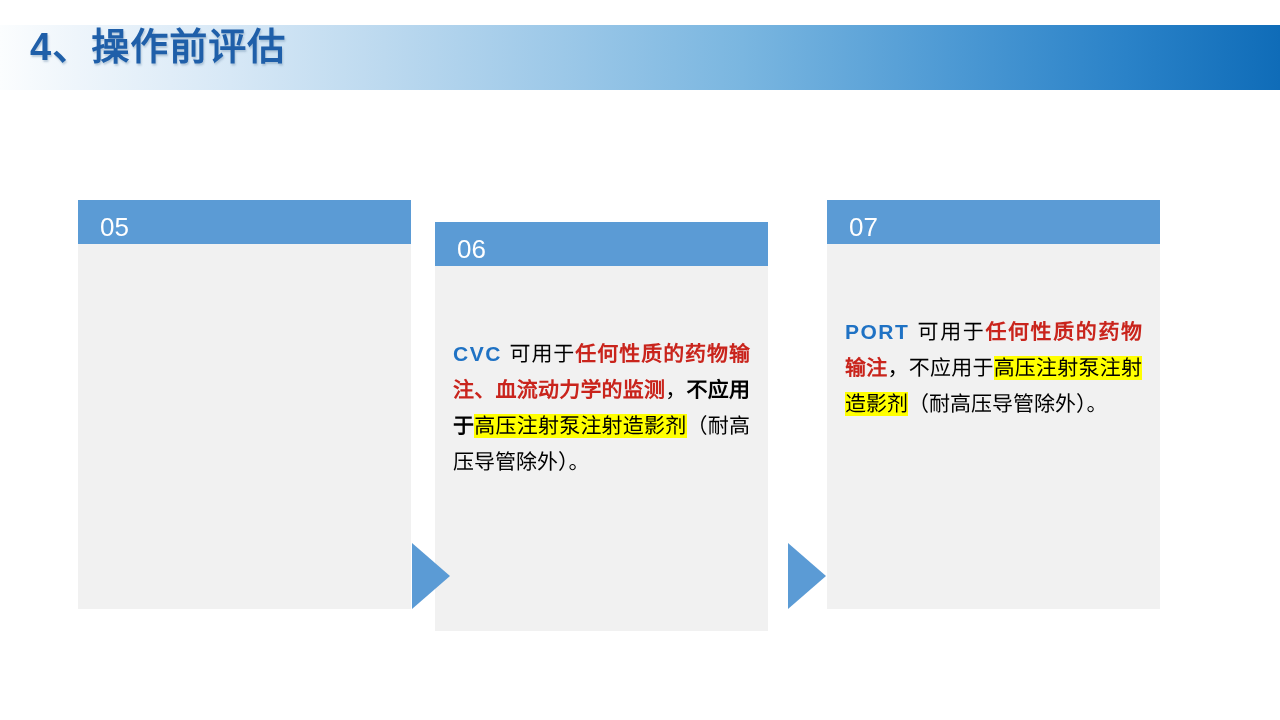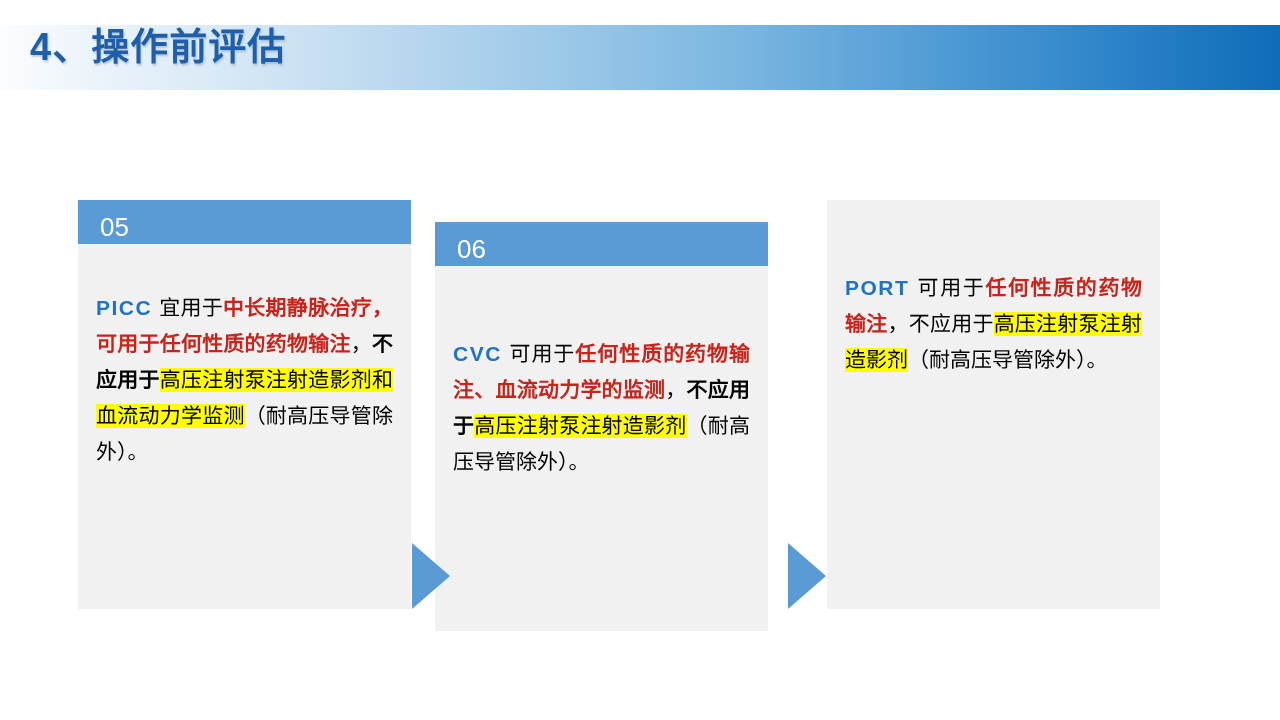--- a/index.html
+++ b/index.html
@@ -117,28 +117,30 @@
 </head>
 <body>
 
 <div id="header-banner"></div>
 <div id="header-title">4、操作前评估</div>
 
 <div class="card" id="card-0">
   <div class="card-header">
     <div class="card-number">05</div>
   </div>
-  <div class="card-body"><span class="run-device">PICC</span><span class="run-plain"> 宜用于</span><span class="run-red">中长期静脉治疗，可用于任何性质的药物输注</span><span class="run-plain">，</span><span class="run-bold">不应用于</span><span class="run-hl">高压注射泵注射造影剂和血流动力学监测</span><span class="run-plain">（耐高压导管除外）。</span></div>
 </div>
 
 <div class="card" id="card-1">
   <div class="card-header">
     <div class="card-number">06</div>
   </div>
   <div class="card-body pad-top-small"><span class="run-device">CVC</span><span class="run-plain"> 可用于</span><span class="run-red">任何性质的药物输注、血流动力学的监测</span><span class="run-plain">，</span><span class="run-bold">不应用于</span><span class="run-hl">高压注射泵注射造影剂</span><span class="run-plain">（耐高压导管除外）。</span></div>
 </div>
 
 <div class="card" id="card-2">
+  <div class="card-header">
+    <div class="card-number">07</div>
+  </div>
   <div class="card-body pad-top-small"><span class="run-device">PORT</span><span class="run-plain"> 可用于</span><span class="run-red">任何性质的药物输注</span><span class="run-plain">，不应用于</span><span class="run-hl">高压注射泵注射造影剂</span><span class="run-plain">（耐高压导管除外）。</span></div>
 </div>
 
 <div class="arrow" id="arrow-0"></div>
 <div class="arrow" id="arrow-1"></div>
 
 </body></html>

